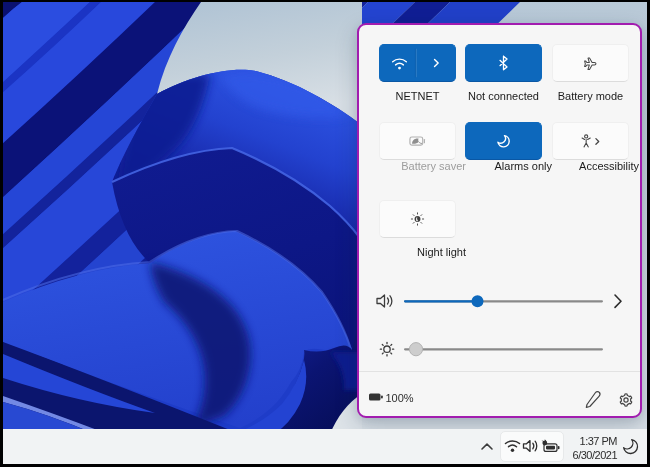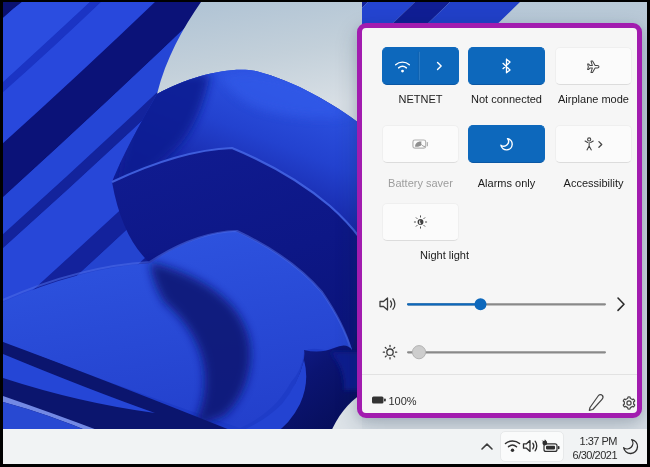--- a/index.html
+++ b/index.html
@@ -4,33 +4,33 @@
 <style>
   * { margin:0; padding:0; box-sizing:border-box; }
   html,body { width:650px; height:467px; }
   body { font-family:"Liberation Sans", sans-serif; background:#000; position:relative; overflow:hidden; }
   #screen { position:absolute; left:3px; top:2px; width:644px; height:462px; overflow:hidden; background:#cdd8e2; }
   #wall { position:absolute; left:0; top:0; }
 
   
   #panel {
     position:absolute; left:354px; top:21px; width:285px; height:395px;
-    background:#f6f6f6; border:5px solid #a21caf; border-radius:9px;
+    background:#f6f6f6; border:2px solid #a21caf; border-radius:9px;
     box-shadow:0 8px 22px rgba(25,45,75,0.22), 0 2px 8px rgba(25,45,75,0.10);
     padding-left:20px;
   }
   .btn { position:absolute; width:77px; height:38px; border-radius:5px; }
   .btn.blue { background:#0d68bc; border:1px solid #0d68bc; border-bottom-color:#0a57a4; }
   .btn.white { background:#fbfbfb; border:1px solid #efefef; border-bottom-color:#dcdcdc; }
   .lbl { position:absolute; width:97px; text-align:center; font-size:11px; color:#1b1b1b; }
   .lbl.dis { color:#9d9d9d; }
   .c1 { left:20px; } .c2 { left:106px; } .c3 { left:193px; }
   .lc1 { left:10px; } .lc2 { left:96px; } .lc3 { left:183px; }
   .r1 { top:19px; } .r2 { top:97px; } .r3 { top:175px; }
-  .lr1 { top:65px; } .lr2 { top:149px; } .lr3 { top:221px;text-align:right; }
+  .lr1 { top:65px; } .lr2 { top:135px;text-align:right; } .lr3 { top:221px;text-align:right; }
   .icx { position:absolute; left:0; top:0; width:100%; height:100%; display:flex; align-items:center; justify-content:center; }
 
   
   #pfoot { position:absolute; left:0; right:0; top:346px; border-top:1px solid #e2e2e2; height:56px; }
 
   
   #taskbar { position:absolute; left:0; bottom:0; width:644px; height:35px; background:#f1f3f4; }
   #traypill { position:absolute; left:497px; top:2px; width:64px; height:31px; background:#fafbfb; border:1px solid #e7e9ea; border-radius:5px; }
   #clock { position:absolute; right:30px; top:6px; text-align:right; font-size:11px; letter-spacing:-0.5px; color:#2c2c2c; line-height:13.5px; }
 </style>
@@ -156,21 +156,21 @@
         </g>
       </svg>
     </div>
     <div class="btn white c3 r1">
       <svg class="icx" viewBox="0 0 77 38">
         <path d="M38.5,13 C39.3,13 40,13.7 40,15 L40,17.8 L45.5,21 L45.5,22.9 L40,21.2 L40,24.3 L41.8,25.7 L41.8,27.1 L38.5,26.2 L35.2,27.1 L35.2,25.7 L37,24.3 L37,21.2 L31.5,22.9 L31.5,21 L37,17.8 L37,15 C37,13.7 37.7,13 38.5,13 Z" fill="none" stroke="#454545" stroke-width="1.25" stroke-linejoin="round" transform="rotate(90,38.5,19.8) translate(38.5,19.8) scale(0.85) translate(-38.5,-19.8)"></path>
       </svg>
     </div>
     <div class="lbl lc1 lr1">NETNET</div>
     <div class="lbl lc2 lr1">Not connected</div>
-    <div class="lbl lc3 lr1">Airplane mode</div>
+    <div class="lbl lc3 lr1">Battery mode</div>
 
     <div class="btn white c1 r2">
       <svg class="icx" viewBox="0 0 77 38">
         <g stroke="#b2b2b2" fill="none" stroke-width="1.25">
           <rect x="30.5" y="14.8" width="13.5" height="8.6" rx="2"></rect>
           <path d="M45.8,17.4 L45.8,20.8" stroke-linecap="round"></path>
         </g>
         <path d="M32.8,21.8 C32.8,18.2 35.6,15.8 39.6,16.4 C39.2,17.6 39.2,18.6 39.8,19.8 C38,21.8 35,22.4 32.8,21.8 Z" fill="#8f8f8f"></path>
         <path d="M39.8,19.8 C40.6,21 41.8,21.6 43.2,21.6" fill="none" stroke="#8f8f8f" stroke-width="1"></path>
       </svg>

